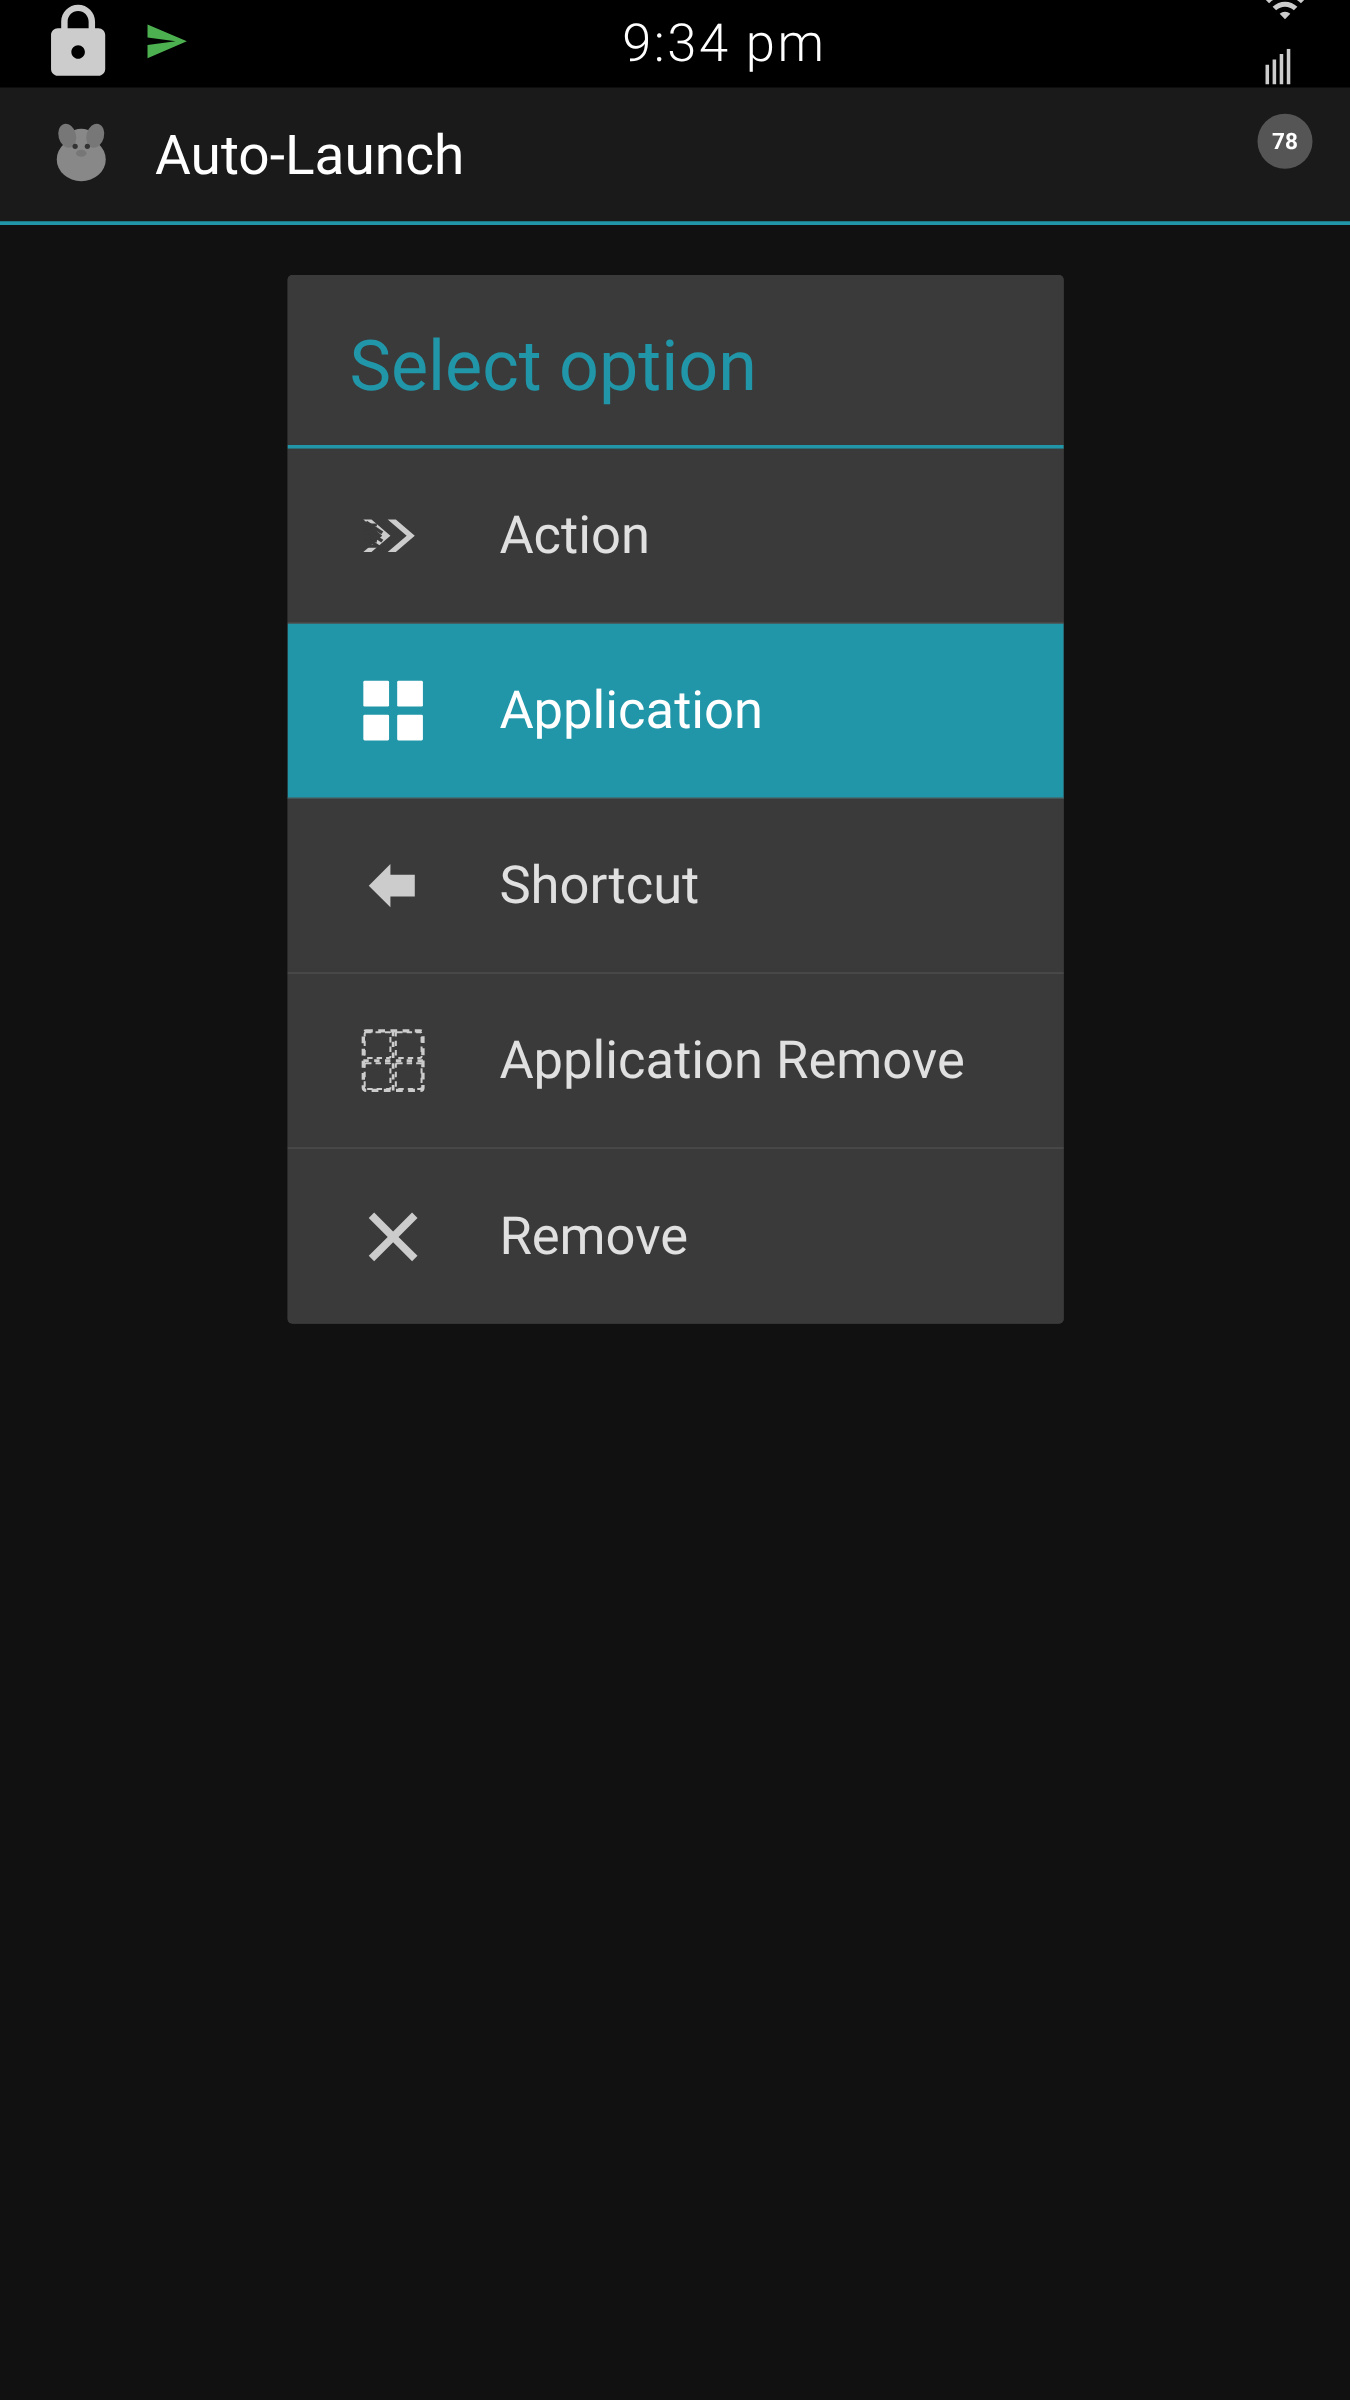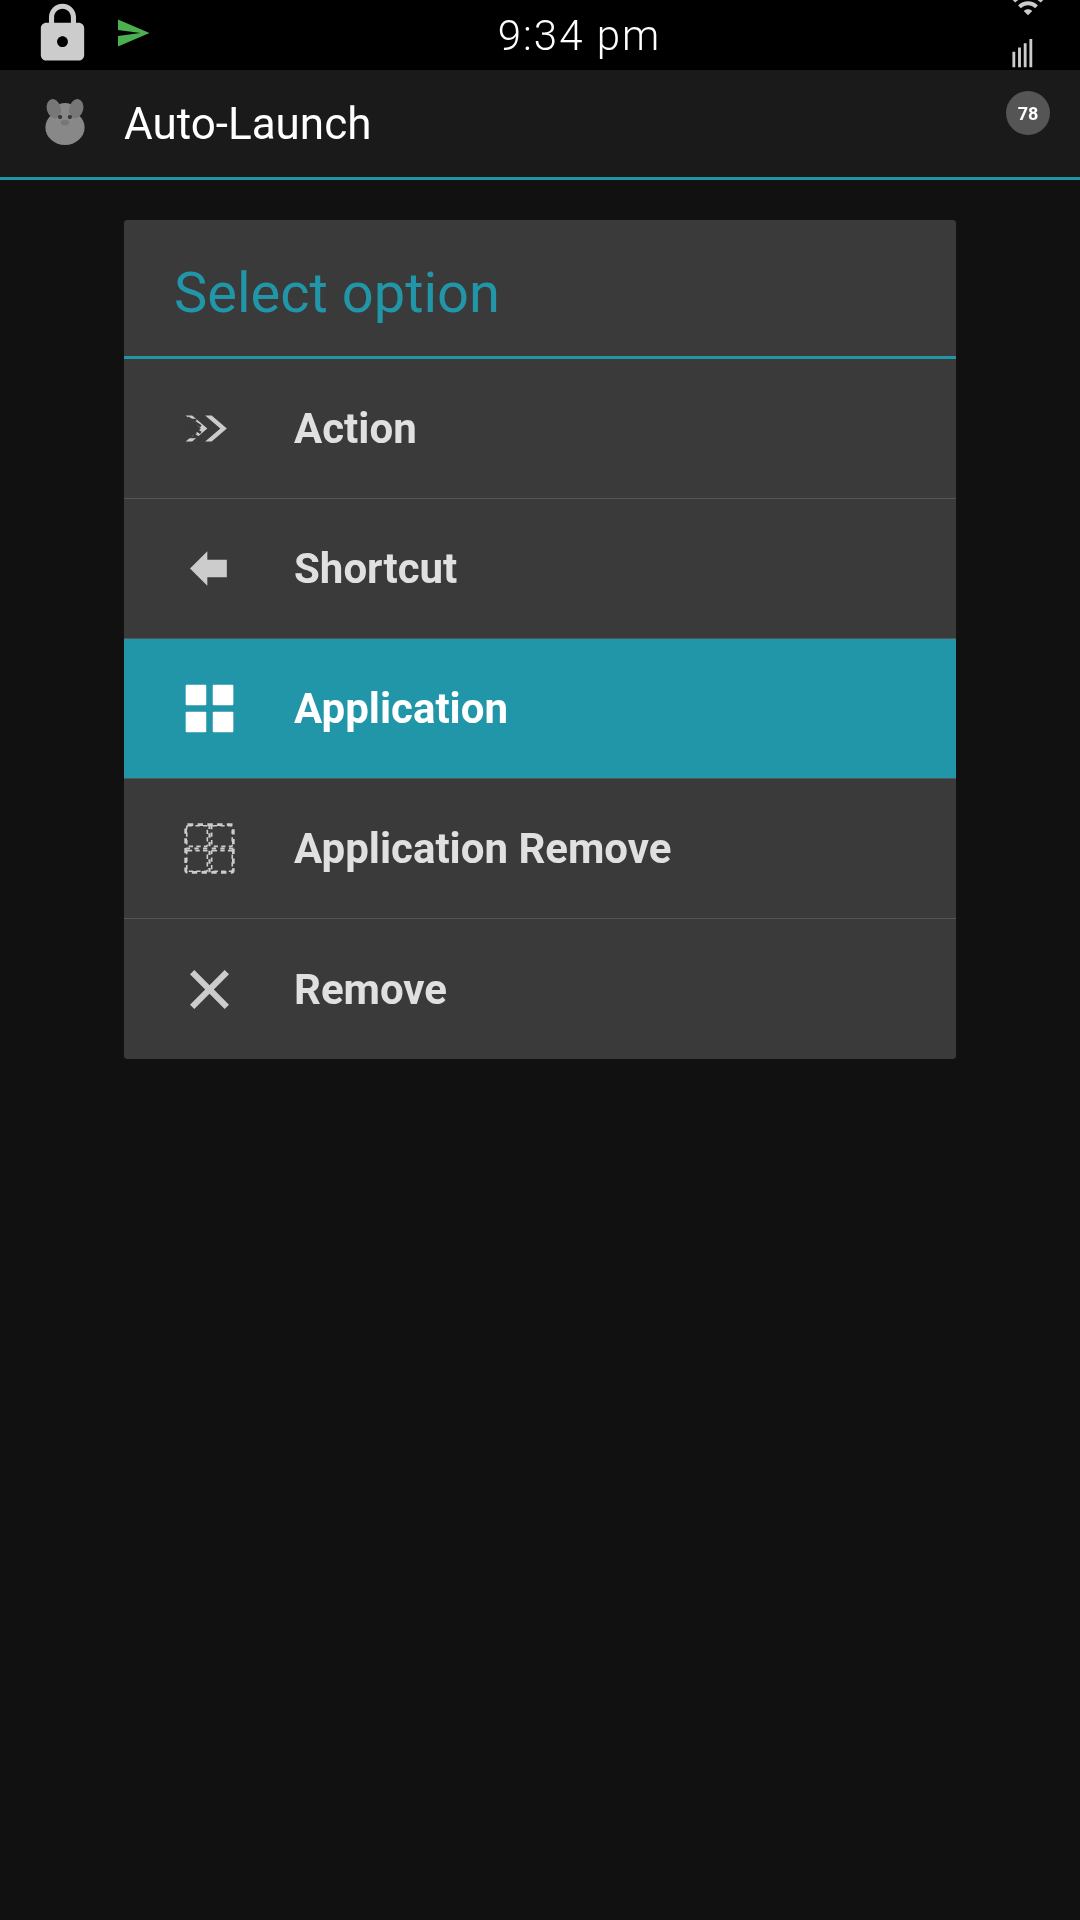--- a/index.html
+++ b/index.html
@@ -73,21 +73,21 @@
       height: calc(1920px - 180px);
       background: #111;
       display: flex;
       align-items: flex-start;
       justify-content: center;
       padding-top: 40px;
     }
 
     
     .dialog {
-      width: 832px;
+      width: 621px;
       background: #3a3a3a;
       border-radius: 4px;
       overflow: hidden;
     }
 
     .dialog-header {
       background: #3a3a3a;
       padding: 40px 50px 30px;
       border-bottom: 3px solid #2196a8;
     }
@@ -123,21 +123,21 @@
       height: 70px;
       display: flex;
       align-items: center;
       justify-content: center;
       flex-shrink: 0;
     }
 
     .menu-item-label {
       font-size: 42px;
       color: #e0e0e0;
-      font-weight: 700;
+      font-weight: 400;
     }
 
     .menu-item.active .menu-item-label {
       color: #fff;
     }
 
     
     .icon-svg {
       width: 65px;
       height: 65px;
@@ -230,45 +230,45 @@
           <g stroke="#3a3a3a" stroke-width="2.5">
             <line x1="10" y1="20" x2="22" y2="28"></line>
             <line x1="10" y1="26" x2="22" y2="34"></line>
             <line x1="10" y1="32" x2="22" y2="40"></line>
           </g>
         </svg>
       </div>
       <span class="menu-item-label">Action</span>
     </div>
 
-    <div class="menu-item">
-      <div class="menu-item-icon">
-        <svg viewBox="0 0 60 60" width="65" height="65" fill="#ccc">
-          <path d="M38 14 L22 30 L38 46 L38 38 Q28 38 28 28 L28 14 Z" fill="none"></path>
-
-          <path d="M46 22 C46 22 28 22 28 22 L28 14 L12 30 L28 46 L28 38 C28 38 46 38 46 38 Z" fill="#ccc"></path>
-        </svg>
-      </div>
-      <span class="menu-item-label">Shortcut</span>
-    </div>
-
     <div class="menu-item active">
       <div class="menu-item-icon">
         <svg viewBox="0 0 60 60" width="65" height="65">
           <rect x="8" y="8" width="19" height="19" rx="1" fill="white"></rect>
           <rect x="33" y="8" width="19" height="19" rx="1" fill="white"></rect>
           <rect x="8" y="33" width="19" height="19" rx="1" fill="white"></rect>
           <rect x="33" y="33" width="19" height="19" rx="1" fill="white"></rect>
         </svg>
       </div>
       <span class="menu-item-label">Application</span>
     </div>
 
     <div class="menu-item">
       <div class="menu-item-icon">
+        <svg viewBox="0 0 60 60" width="65" height="65" fill="#ccc">
+          <path d="M38 14 L22 30 L38 46 L38 38 Q28 38 28 28 L28 14 Z" fill="none"></path>
+
+          <path d="M46 22 C46 22 28 22 28 22 L28 14 L12 30 L28 46 L28 38 C28 38 46 38 46 38 Z" fill="#ccc"></path>
+        </svg>
+      </div>
+      <span class="menu-item-label">Shortcut</span>
+    </div>
+
+    <div class="menu-item">
+      <div class="menu-item-icon">
         <svg viewBox="0 0 60 60" width="65" height="65">
 
           <rect x="8" y="8" width="44" height="44" rx="2" fill="none" stroke="#ccc" stroke-width="2.5" stroke-dasharray="5,4"></rect>
 
           <line x1="30" y1="8" x2="30" y2="52" stroke="#ccc" stroke-width="2" stroke-dasharray="4,4"></line>
           <line x1="8" y1="30" x2="52" y2="30" stroke="#ccc" stroke-width="2" stroke-dasharray="4,4"></line>
 
           <rect x="9" y="9" width="19" height="19" rx="1" fill="none" stroke="#ccc" stroke-width="1.5" stroke-dasharray="4,3"></rect>
           <rect x="32" y="9" width="19" height="19" rx="1" fill="none" stroke="#ccc" stroke-width="1.5" stroke-dasharray="4,3"></rect>
           <rect x="9" y="32" width="19" height="19" rx="1" fill="none" stroke="#ccc" stroke-width="1.5" stroke-dasharray="4,3"></rect>

